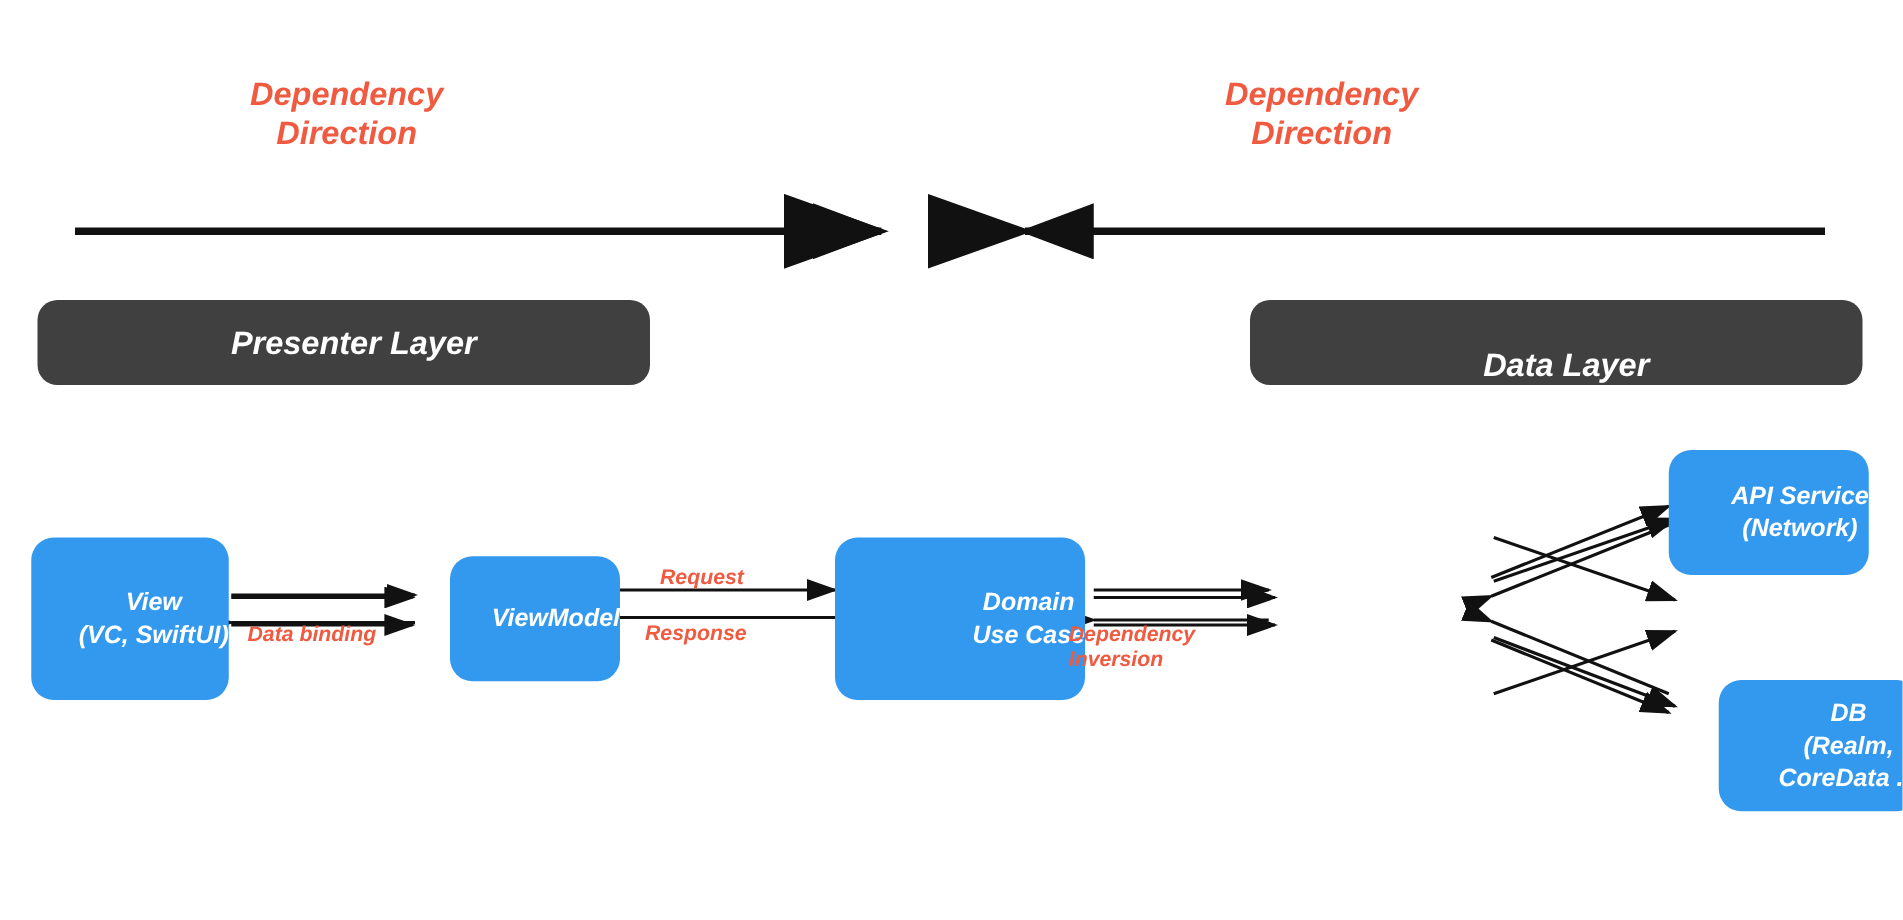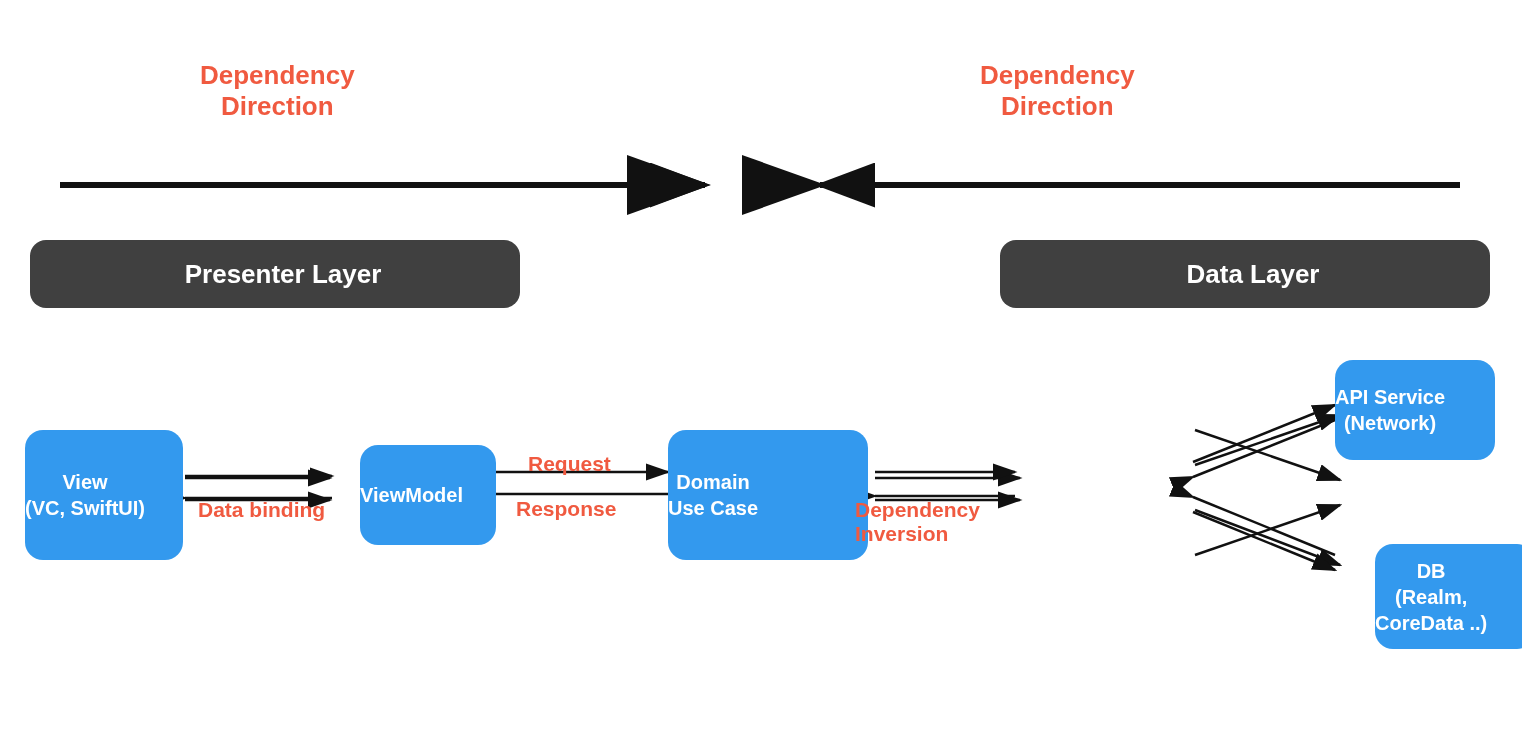--- a/index.html
+++ b/index.html
@@ -9,20 +9,21 @@
       width: 1522px;
       height: 736px;
       overflow: hidden;
       position: relative;
     }
 
     .diagram-container {
       width: 1522px;
       height: 736px;
       position: relative;
+      font-style: italic;
     }
 
     
     .dep-direction-left {
       position: absolute;
       top: 60px;
       left: 200px;
       text-align: center;
       color: #f05a40;
       font-size: 26px;
@@ -66,34 +67,34 @@
       background: #404040;
       padding-left: 16px;
     }
 
     
     .comp-box {
       position: absolute;
       border-radius: 18px;
       display: flex;
       align-items: center;
-      justify-content: flex-start;
+      justify-content: flex-end;
       color: white;
       font-weight: 700;
       font-size: 20px;
       text-align: center;
       line-height: 1.3;
       background: #3399ee;
     }
 
     
     .arrow-label {
       position: absolute;
       font-weight: 700;
-      font-size: 21px;
+      font-size: 17px;
       color: #f05a40;
     }
   </style>
 </head>
 <body>
 
 <div class="diagram-container">
 
   <div class="dep-direction-left">
     <span>Dependency</span><br>
@@ -180,21 +181,21 @@
     <line x1="1193" y1="512" x2="1335" y2="570" stroke="#111" stroke-width="2.5" marker-end="url(#ah-r)"></line>
 
     <line x1="1335" y1="555" x2="1193" y2="497" stroke="#111" stroke-width="2.5" marker-end="url(#ah-l)"></line>
   </svg>
 
   <div class="layer-box salmon" style="left: 30px; top: 240px; width: 490px; height: 68px;">
     <span>Presenter Layer</span>
   </div>
 
 
-  <div class="layer-box salmon" style="left: 1000px; top: 240px; width: 490px; height: 68px;">
+  <div class="layer-box salmon" style="left: 1000px; top: 240px; width: 490px; height: 68px; align-items: flex-end;">
     <span>Data Layer</span>
   </div>
 
   <div class="comp-box" style="left: 25px; top: 430px; width: 158px; height: 130px;">
     <span>View<br>(VC, SwiftUI)</span>
   </div>
 
   <div class="comp-box" style="left: 332px; top: 445px; width: 136px; height: 100px; margin-left: 28px;">
     <span>ViewModel</span>
   </div>

